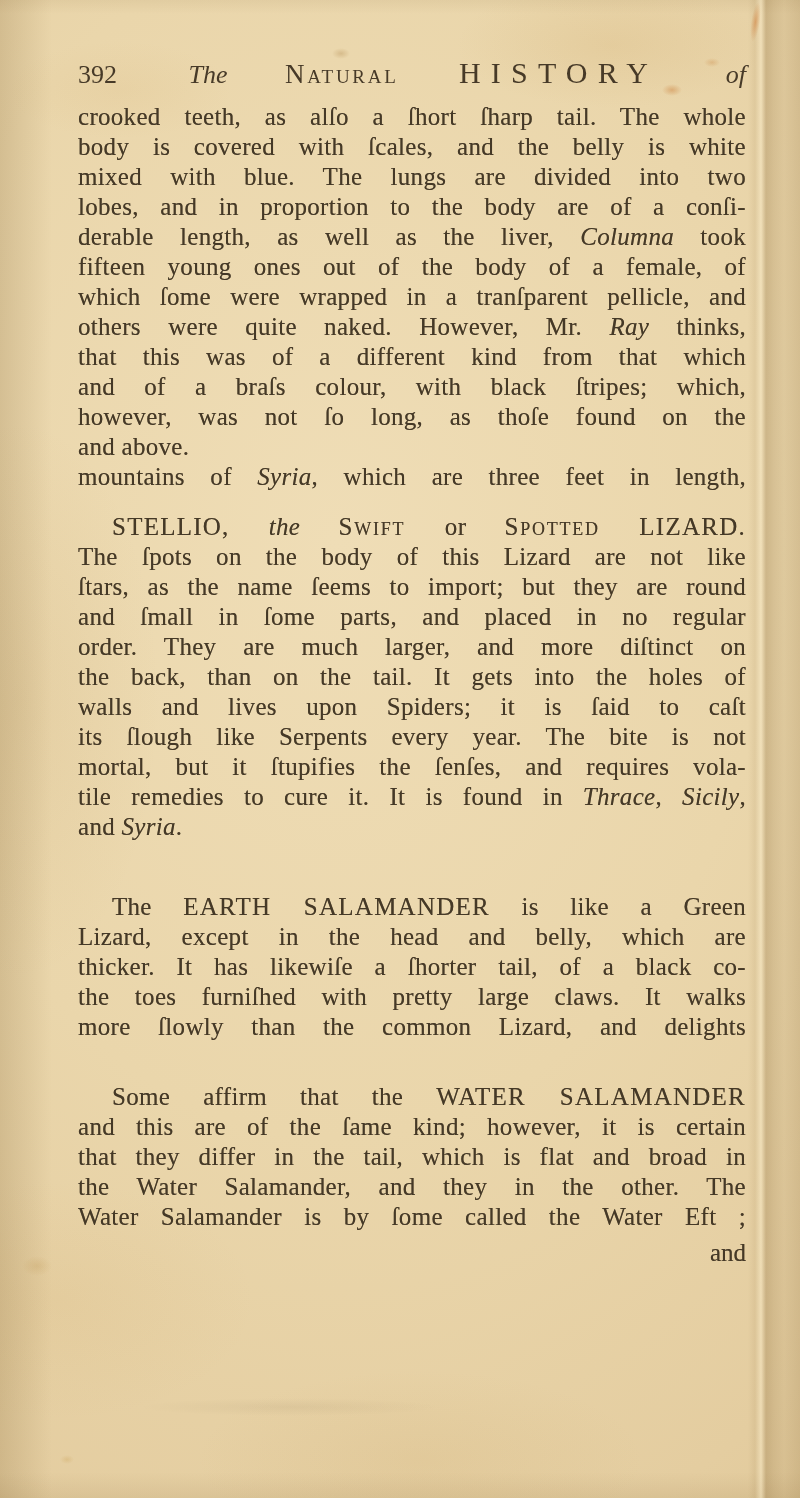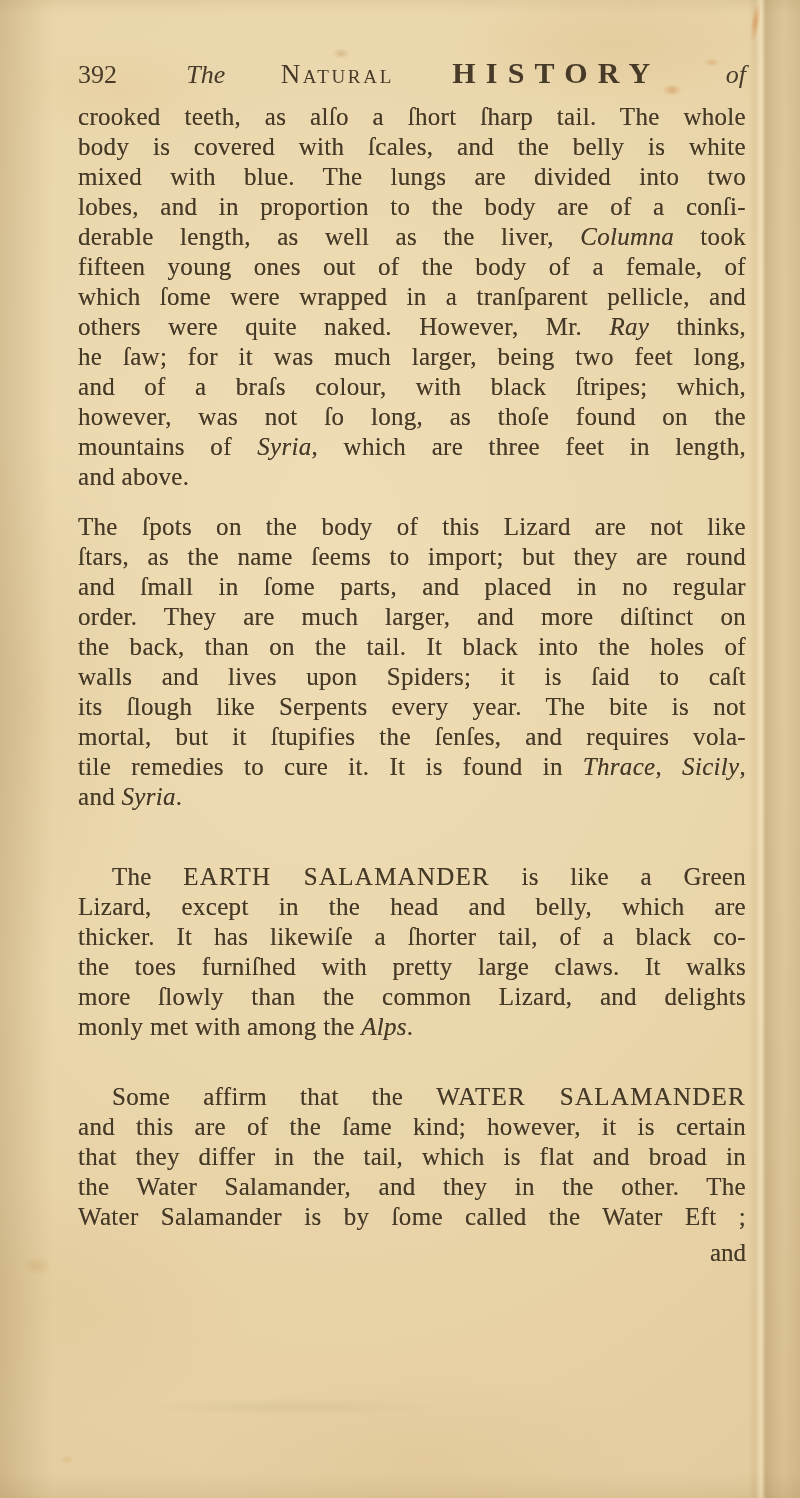--- a/index.html
+++ b/index.html
@@ -93,21 +93,21 @@
     text-shadow: 0 0 0.5px rgba(62,48,28,0.55);
   }
   .tline.last { text-align-last: left; }
   .tline.ind  { text-indent: 34px; }
 
   .seg-r  { }
   .seg-i  { font-style: italic; }
   .seg-sc  { font-variant: small-caps; letter-spacing: 0.07em; }
   .seg-sc2 { font-variant: small-caps; letter-spacing: 0.10em; font-size: 27px; }
   .seg-cap { letter-spacing: 0.05em; }
-  .seg-hist { font-size: 30px; letter-spacing: 0.34em; font-weight: bold; }
+  .seg-hist { font-size: 30px; letter-spacing: 0.34em; }
   .seg-pg  { margin-right: 14px; }
 
   .catchword-line {
     font-size: 25px;
     line-height: 30px;
     margin-top: 6px;
     text-align: right;
     color: #453927;
     text-shadow: 0 0 0.5px rgba(62,48,28,0.55);
   }
@@ -134,45 +134,45 @@
     <div class="body-lines">
         <div class="para para-lizard-continuation">
           <div class="tline"><span class="seg-r">crooked teeth, as alſo a ſhort ſharp tail.  The whole</span></div>
           <div class="tline"><span class="seg-r">body is covered with ſcales, and the belly is white</span></div>
           <div class="tline"><span class="seg-r">mixed with blue.  The lungs are divided into two</span></div>
           <div class="tline"><span class="seg-r">lobes, and in proportion to the body are of a conſi-</span></div>
           <div class="tline"><span class="seg-r">derable length, as well as the liver,  </span><span class="seg-i">Columna</span><span class="seg-r"> took</span></div>
           <div class="tline"><span class="seg-r">fifteen young ones out of the body of a female, of</span></div>
           <div class="tline"><span class="seg-r">which ſome were wrapped in a tranſparent pellicle, and</span></div>
           <div class="tline"><span class="seg-r">others were quite naked.  However, Mr. </span><span class="seg-i">Ray</span><span class="seg-r"> thinks,</span></div>
-          <div class="tline"><span class="seg-r">he ſaw; for it was much larger, being two feet long,</span></div>
+          <div class="tline"><span class="seg-r">that this was of a different kind from that which</span></div>
           <div class="tline"><span class="seg-r">and of a braſs colour, with black ſtripes; which,</span></div>
           <div class="tline"><span class="seg-r">however, was not ſo long, as thoſe found on the</span></div>
+          <div class="tline last"><span class="seg-r">and above.</span></div>
           <div class="tline"><span class="seg-r">mountains of </span><span class="seg-i">Syria</span><span class="seg-r">, which are three feet in length,</span></div>
-          <div class="tline last"><span class="seg-r">and above.</span></div>
         </div>
         <div class="para para-stellio">
+          <div class="tline ind"><span class="seg-cap">STELLIO, </span><span class="seg-i">the </span><span class="seg-sc">Swift </span><span class="seg-r">or </span><span class="seg-sc">Spotted </span><span class="seg-cap">LIZARD.</span></div>
           <div class="tline"><span class="seg-r">The ſpots on the body of this Lizard are not like</span></div>
           <div class="tline"><span class="seg-r">ſtars, as the name ſeems to import; but they are round</span></div>
           <div class="tline"><span class="seg-r">and ſmall in ſome parts, and placed in no regular</span></div>
           <div class="tline"><span class="seg-r">order.  They are much larger, and more diſtinct on</span></div>
-          <div class="tline"><span class="seg-r">the back, than on the tail.  It black into the holes of</span></div>
+          <div class="tline"><span class="seg-r">the back, than on the tail.  It gets into the holes of</span></div>
           <div class="tline"><span class="seg-r">walls and lives upon Spiders; it is ſaid to caſt</span></div>
           <div class="tline"><span class="seg-r">its ſlough like Serpents every year.  The bite is not</span></div>
           <div class="tline"><span class="seg-r">mortal, but it ſtupifies the ſenſes, and requires vola-</span></div>
           <div class="tline"><span class="seg-r">tile remedies to cure it.  It is found in </span><span class="seg-i">Thrace</span><span class="seg-r">, </span><span class="seg-i">Sicily</span><span class="seg-r">,</span></div>
           <div class="tline last"><span class="seg-r">and </span><span class="seg-i">Syria</span><span class="seg-r">.</span></div>
         </div>
         <div class="para para-earth-salamander">
           <div class="tline ind"><span class="seg-r">The </span><span class="seg-cap">EARTH SALAMANDER</span><span class="seg-r"> is like a Green</span></div>
           <div class="tline"><span class="seg-r">Lizard, except in the head and belly, which are</span></div>
           <div class="tline"><span class="seg-r">thicker.  It has likewiſe a ſhorter tail, of a black co-</span></div>
           <div class="tline"><span class="seg-r">the toes furniſhed with pretty large claws.  It walks</span></div>
           <div class="tline"><span class="seg-r">more ſlowly than the common Lizard, and delights</span></div>
-          <div class="tline last"><span class="seg-r">monly met with among the </span><span class="seg-i">Alps</span><span class="seg-r">.</span></div>
         </div>
         <div class="para para-water-salamander">
           <div class="tline ind"><span class="seg-r">Some affirm that the </span><span class="seg-cap">WATER SALAMANDER</span></div>
           <div class="tline"><span class="seg-r">and this are of the ſame kind; however, it is certain</span></div>
           <div class="tline"><span class="seg-r">that they differ in the tail, which is flat and broad in</span></div>
           <div class="tline"><span class="seg-r">the Water Salamander, and they in the other.  The</span></div>
           <div class="tline"><span class="seg-r">Water Salamander is by ſome called the Water Eft ;</span></div>
         </div>
       </div>
     <div class="catchword-line">

